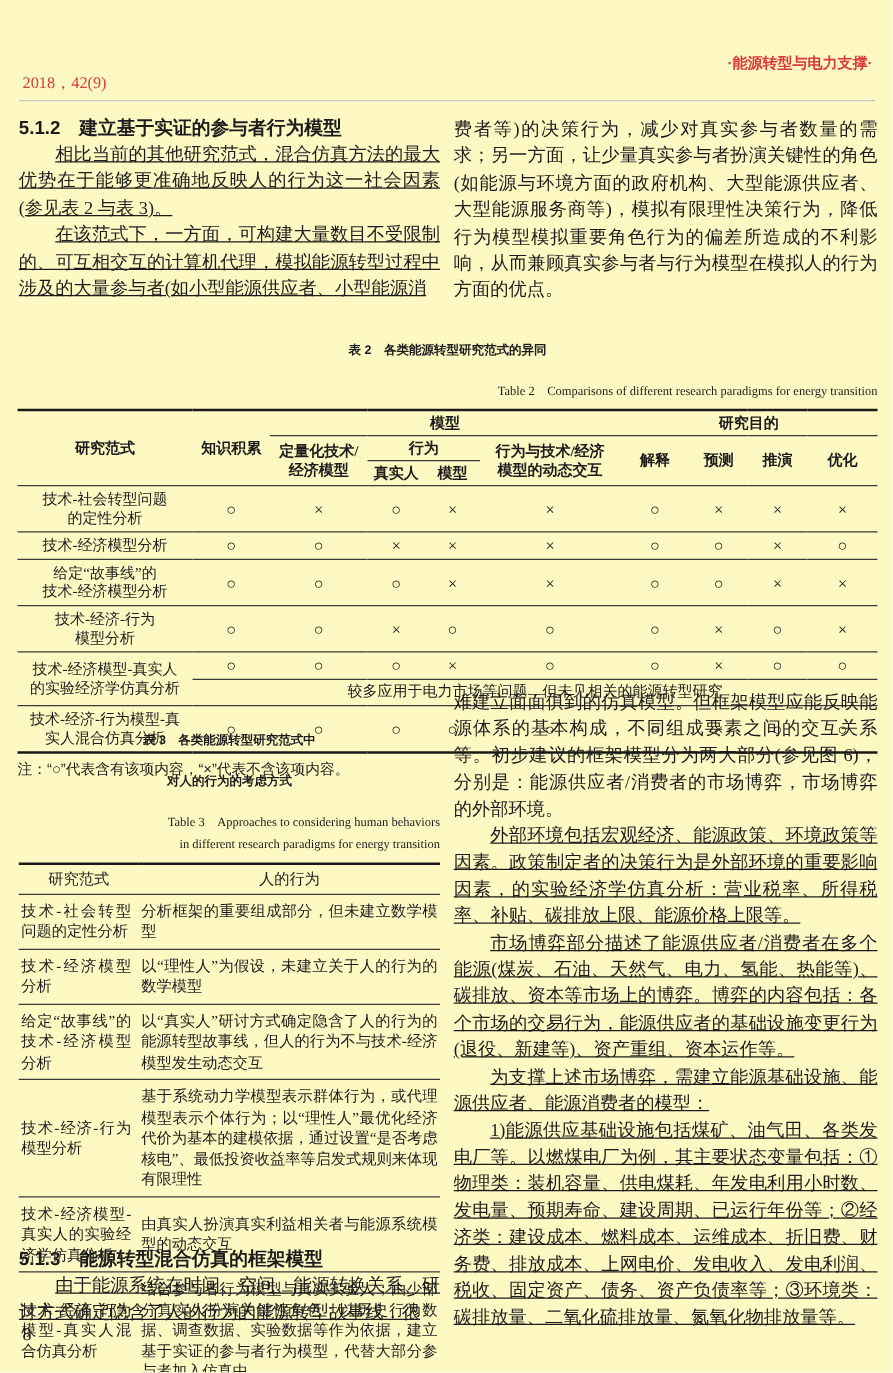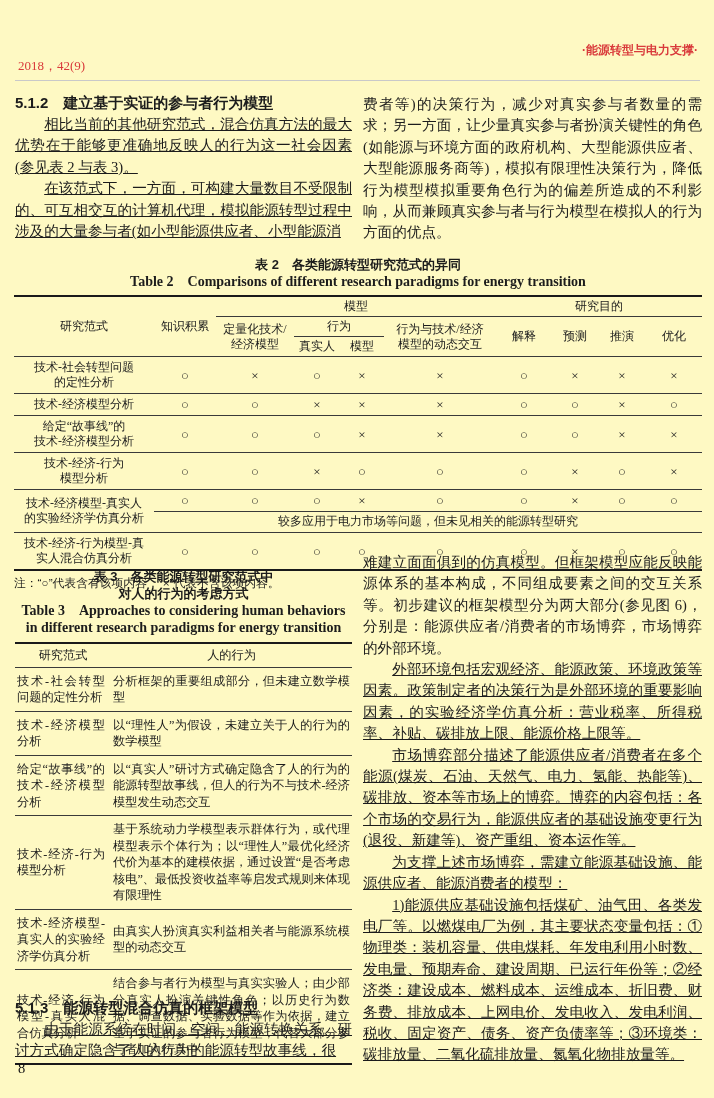--- a/index.html
+++ b/index.html
@@ -44,36 +44,36 @@
   .right-top{left:363px;top:94px;width:339px;}
   .right-bottom{left:363px;top:552px;width:339px;}
   .left-bottom{left:15px;top:997px;width:337px;}
   .pagenum{
     position:absolute;left:18px;top:1060px;
     font-size:14.5px;color:#111;
   }
   
   .cap-zh{
     font-family:"Liberation Sans","DejaVu Sans",sans-serif;
-    font-weight:bold;font-size:13px;line-height:17px;text-align:center;margin:0;
+    font-weight:bold;font-size:10px;line-height:17px;text-align:center;margin:16px;
   }
   .cap-en{
     font-family:"Liberation Serif","DejaVu Serif",serif;
-    font-weight:bold;font-size:14px;line-height:17px;text-align:center;margin:0;
+    font-weight:normal;font-size:10px;line-height:17px;text-align:right;margin:0;
   }
   
   .t2-wrap{position:absolute;left:14px;top:256px;width:688px;}
   table{border-collapse:collapse;}
   .t2{
     width:688px;margin-top:5px;
     border-top:2px solid var(--rule-dark);
     border-bottom:2px solid var(--rule-dark);
     font-size:12px;line-height:15px;
   }
-  .t2 th{font-weight:normal;padding:2px 1px;text-align:center;vertical-align:middle;}
+  .t2 th{font-weight:bold;padding:2px 1px;text-align:center;vertical-align:middle;}
   .t2 td{padding:3px 1px;text-align:center;vertical-align:middle;}
   .t2 .grp{border-bottom:1px solid var(--rule-thin);}
   .t2 tbody tr td{border-top:1px solid var(--rule-thin);}
   .t2 .sym{font-size:13px;}
   .pre{white-space:pre-line;}
   .t2 tbody{font-size:12px;margin-top:27px;}
   .t2 .notecell{font-size:12px;padding:2px 1px 3px 1px;}
   .t2-foot{
     margin-top:5px;font-size:11.8px;text-align:left;
     font-family:"Liberation Sans","DejaVu Sans",sans-serif;

